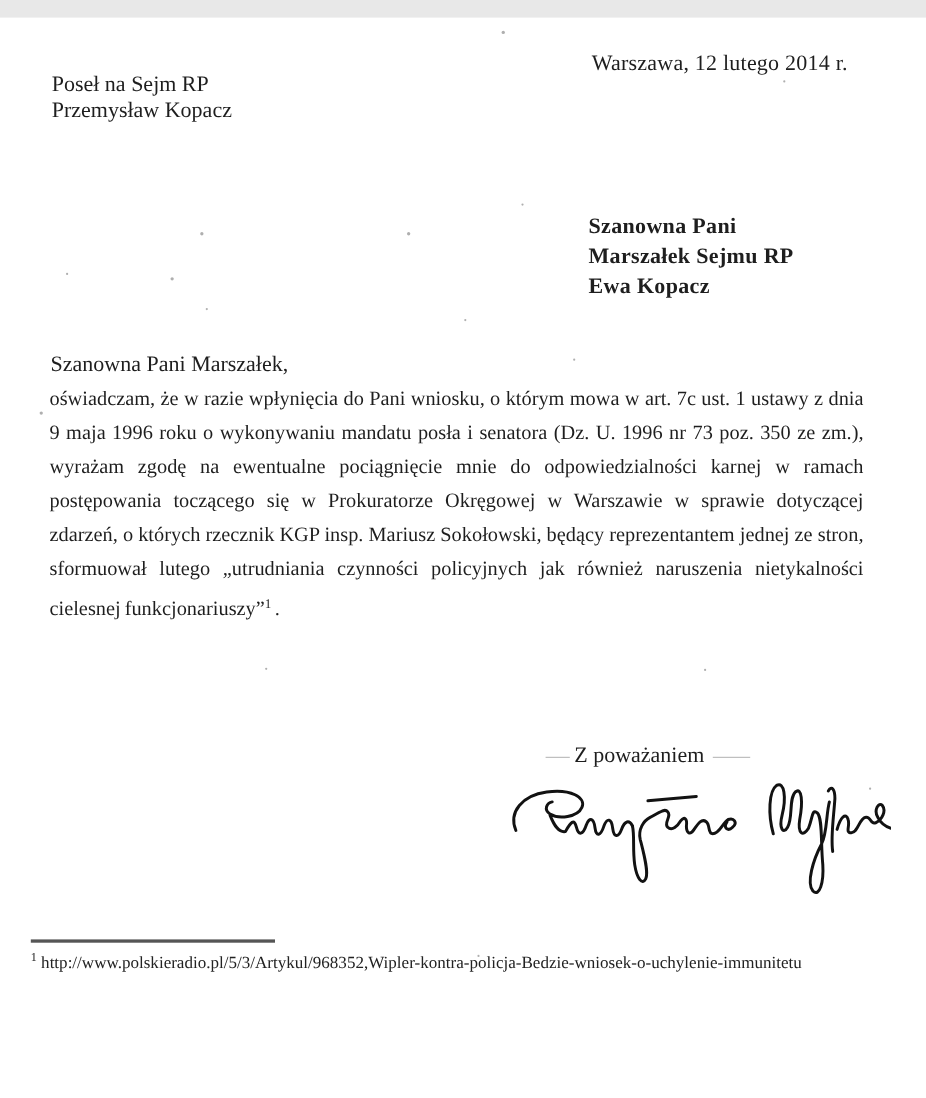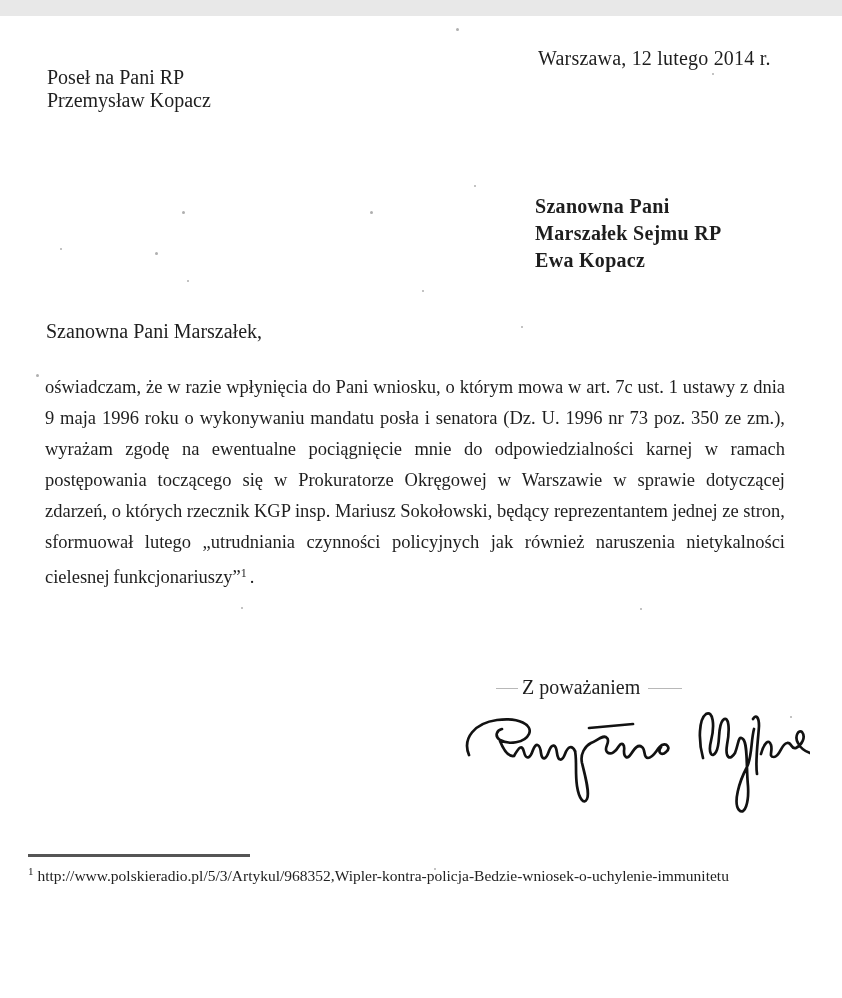--- a/index.html
+++ b/index.html
@@ -23,21 +23,21 @@
   .recipient {
     position:absolute; left:535px; top:177px;
     font-size:20px; font-weight:bold; line-height:27px; letter-spacing:0.3px;
   }
   .salutation {
     position:absolute; left:46px; top:304px;
     font-size:20px;
     text-align:right;
   }
   .letter-body {
-    position:absolute; left:45px; top:356px; width:740px;
+    position:absolute; left:45px; top:332px; width:740px;
     font-size:18.5px; word-spacing:-1px;
   }
   .bl { height:31px; line-height:31px; overflow:hidden; }
   .bl.j { text-align:justify; text-align-last:justify; }
   .it { }
   .fref { font-size:12px; vertical-align:6px; font-style:normal; }
   .tail { margin-left:3px; }
   .closing {
     position:absolute; left:522px; top:660px;
     font-size:20px;
@@ -62,21 +62,21 @@
   .speck { position:absolute; background:#6e6e6e; border-radius:50%; opacity:.55; }
 </style>
 </head>
 <body>
 
 <div class="page">
 
   <div class="dateline">Warszawa, 12 lutego 2014 r.</div>
 
   <div class="sender">
-    <div>Poseł na Pani RP</div>
+    <div>Poseł na Sejm RP</div>
     <div>Przemysław Kopacz</div>
   </div>
 
   <div class="recipient">
     <div>Szanowna Pani</div>
     <div>Marszałek Sejmu RP</div>
     <div>Ewa Kopacz</div>
   </div>
 
   <div class="salutation">Szanowna Pani Marszałek,</div>

